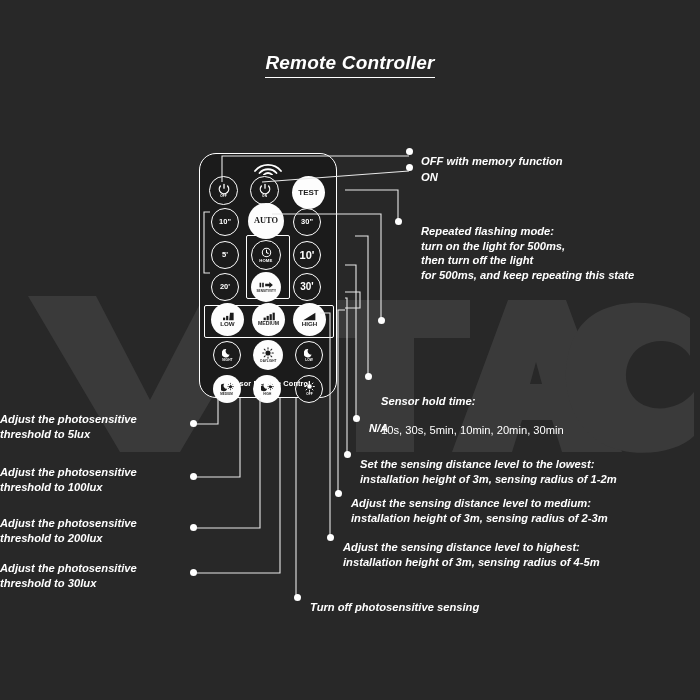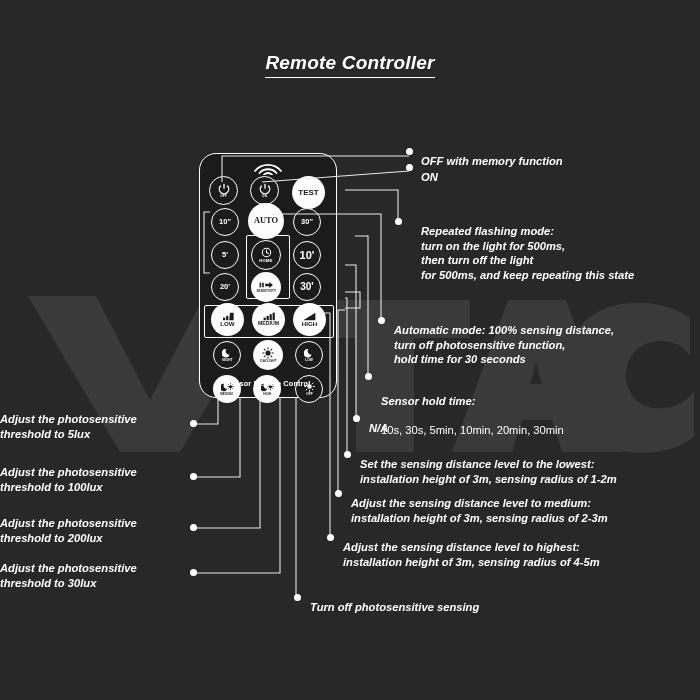--- a/index.html
+++ b/index.html
@@ -320,23 +320,20 @@
   <div class="dot" style="left:406px;top:164px;"></div>
   <div class="ann right" style="left:421px;top:161px;width:260px;">ON</div>
 
   <div class="dot" style="left:395px;top:218px;"></div>
   <div class="ann right" style="left:421px;top:215px;width:270px;">Repeated flashing mode:
 turn on the light for 500ms,
 then turn off the light
 for 500ms, and keep repeating this state</div>
 
   <div class="dot" style="left:378px;top:317px;"></div>
-  <div class="ann right" style="left:394px;top:314px;width:300px;">Automatic mode: 100% sensing distance,
-turn off photosensitive function,
-hold time for 30 seconds</div>
 
   <div class="dot" style="left:365px;top:373px;"></div>
   <div class="ann right" style="left:381px;top:370px;width:300px;">
     <span>Sensor hold time:</span><br>
     <span class="sub">10s, 30s, 5min, 10min, 20min, 30min</span>
   </div>
 
   <div class="dot" style="left:353px;top:415px;"></div>
   <div class="ann right" style="left:369px;top:412px;width:200px;">N/A</div>
 

